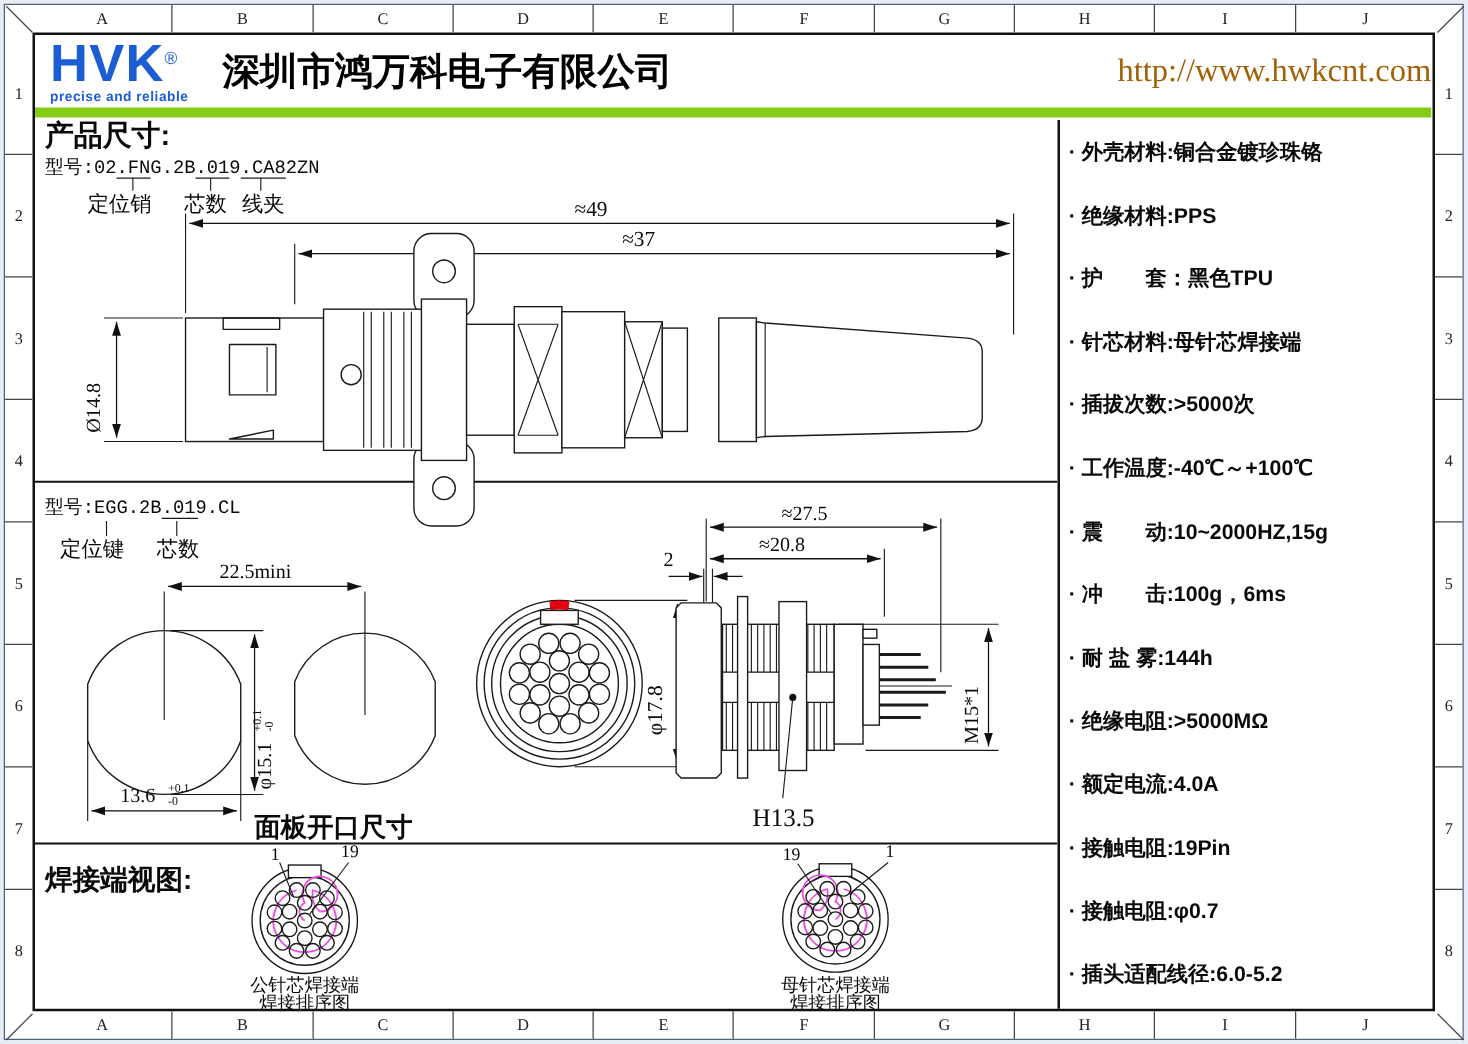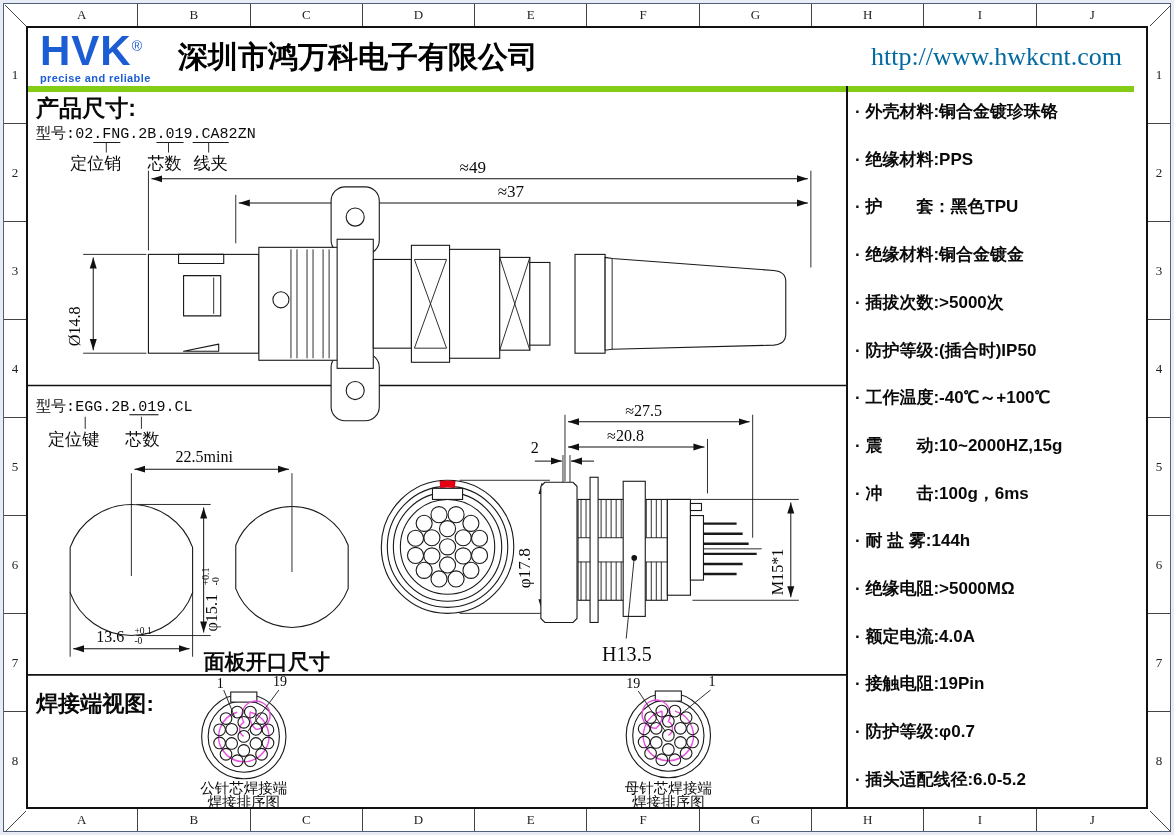--- a/index.html
+++ b/index.html
@@ -14,30 +14,30 @@
   .ruler-top .cell,.ruler-bottom .cell{border-left:1px solid #444;}
   .ruler-top .cell:first-child,.ruler-bottom .cell:first-child{border-left:none;}
   .ruler-left{left:0;top:22px;bottom:22px;width:22px;flex-direction:column;}
   .ruler-right{right:0;top:22px;bottom:22px;width:22px;flex-direction:column;}
   .ruler-left .cell,.ruler-right .cell{border-top:1px solid #444;}
   .ruler-left .cell:first-child,.ruler-right .cell:first-child{border-top:none;}
   .corner-overlay{position:absolute;inset:0;pointer-events:none;}
   
   .inner{position:absolute;inset:22px;border:2px solid #111;background:#fff;}
   
-  .hdr{position:absolute;top:0;left:0;right:12px;height:58px;border-bottom:6px solid #84cc16;
+  .hdr{position:absolute;top:0;left:0;right:1px;height:58px;border-bottom:8px solid #84cc16;
        display:flex;align-items:center;}
   .logo-block{margin-left:12px;display:flex;flex-direction:column;line-height:1;width:132px;}
   .logo-main{color:#1d5dd3;font-weight:900;font-size:42px;letter-spacing:1px;font-family:"Liberation Sans",sans-serif;}
   .logo-reg{color:#1d5dd3;font-size:14px;vertical-align:14px;font-weight:400;}
   .tagline{color:#1d5dd3;font-weight:700;font-size:11px;letter-spacing:.4px;margin-top:1px;}
   .company{font-weight:700;font-size:30px;color:#000;margin-left:6px;white-space:nowrap;text-align:right;}
-  .url{margin-left:auto;margin-right:12px;font:26px "Liberation Serif",serif;color:#0369a1;white-space:nowrap;}
-  
-  .specs{position:absolute;top:58px;right:0;bottom:0;width:300px;border-left:2px solid #111;
+  .url{margin-left:auto;margin-right:0;font:26px "Liberation Serif",serif;color:#a16207;white-space:nowrap;}
+  
+  .specs{position:absolute;top:68px;right:0;bottom:0;width:300px;border-left:2px solid #111;
          display:flex;flex-direction:column;justify-content:space-between;padding:14px 0 16px 0;box-sizing:border-box;}
   .spec-row{flex:0 0 auto;font-weight:600;font-size:17px;color:#0a0a0a;padding-left:7px;white-space:nowrap;letter-spacing:0;}
   
   .draw{position:absolute;top:58px;left:0;width:818px;height:723px;}
   
   svg .ln{stroke:#1a1a1a;fill:none;stroke-width:1.1;stroke-linejoin:round;stroke-linecap:butt;}
   svg .thin{stroke:#1a1a1a;fill:none;stroke-width:.9;}
   svg .fillw{fill:#fff;stroke:#1a1a1a;stroke-width:1.1;}
   svg .bd{stroke:#111;stroke-width:1.6;}
   svg .dl{stroke:#111;stroke-width:1;fill:none;}
@@ -124,31 +124,30 @@
           <div class="tagline">precise and reliable</div>
         </div>
         <div class="company">深圳市鸿万科电子有限公司</div>
         <div class="url">http://www.hwkcnt.com</div>
       </div>
 
       <div class="specs">
         <div class="spec-row">· 外壳材料:铜合金镀珍珠铬</div>
         <div class="spec-row">· 绝缘材料:PPS</div>
         <div class="spec-row">· 护　　套：黑色TPU</div>
-        <div class="spec-row">· 绝缘材料:铜合金镀金</div>
+        <div class="spec-row">· 针芯材料:母针芯焊接端</div>
         <div class="spec-row">· 插拔次数:&gt;5000次</div>
-        <div class="spec-row">· 防护等级:(插合时)IP50</div>
         <div class="spec-row">· 工作温度:-40℃～+100℃</div>
         <div class="spec-row">· 震　　动:10~2000HZ,15g</div>
         <div class="spec-row">· 冲　　击:100g，6ms</div>
         <div class="spec-row">· 耐 盐 雾:144h</div>
         <div class="spec-row">· 绝缘电阻:&gt;5000MΩ</div>
         <div class="spec-row">· 额定电流:4.0A</div>
         <div class="spec-row">· 接触电阻:19Pin</div>
-        <div class="spec-row">· 防护等级:φ0.7</div>
+        <div class="spec-row">· 接触电阻:φ0.7</div>
         <div class="spec-row">· 插头适配线径:6.0-5.2</div>
       </div>
 
       <svg class="draw" viewBox="0 0 815 717" preserveAspectRatio="none">
         <defs>
           <marker id="ah" markerWidth="12" markerHeight="9" refX="11" refY="4" orient="auto-start-reverse" markerUnits="userSpaceOnUse">
             <path d="M0 0.5 L11 4 L0 7.5 Z" fill="#111"></path>
           </marker>
         </defs>
 

